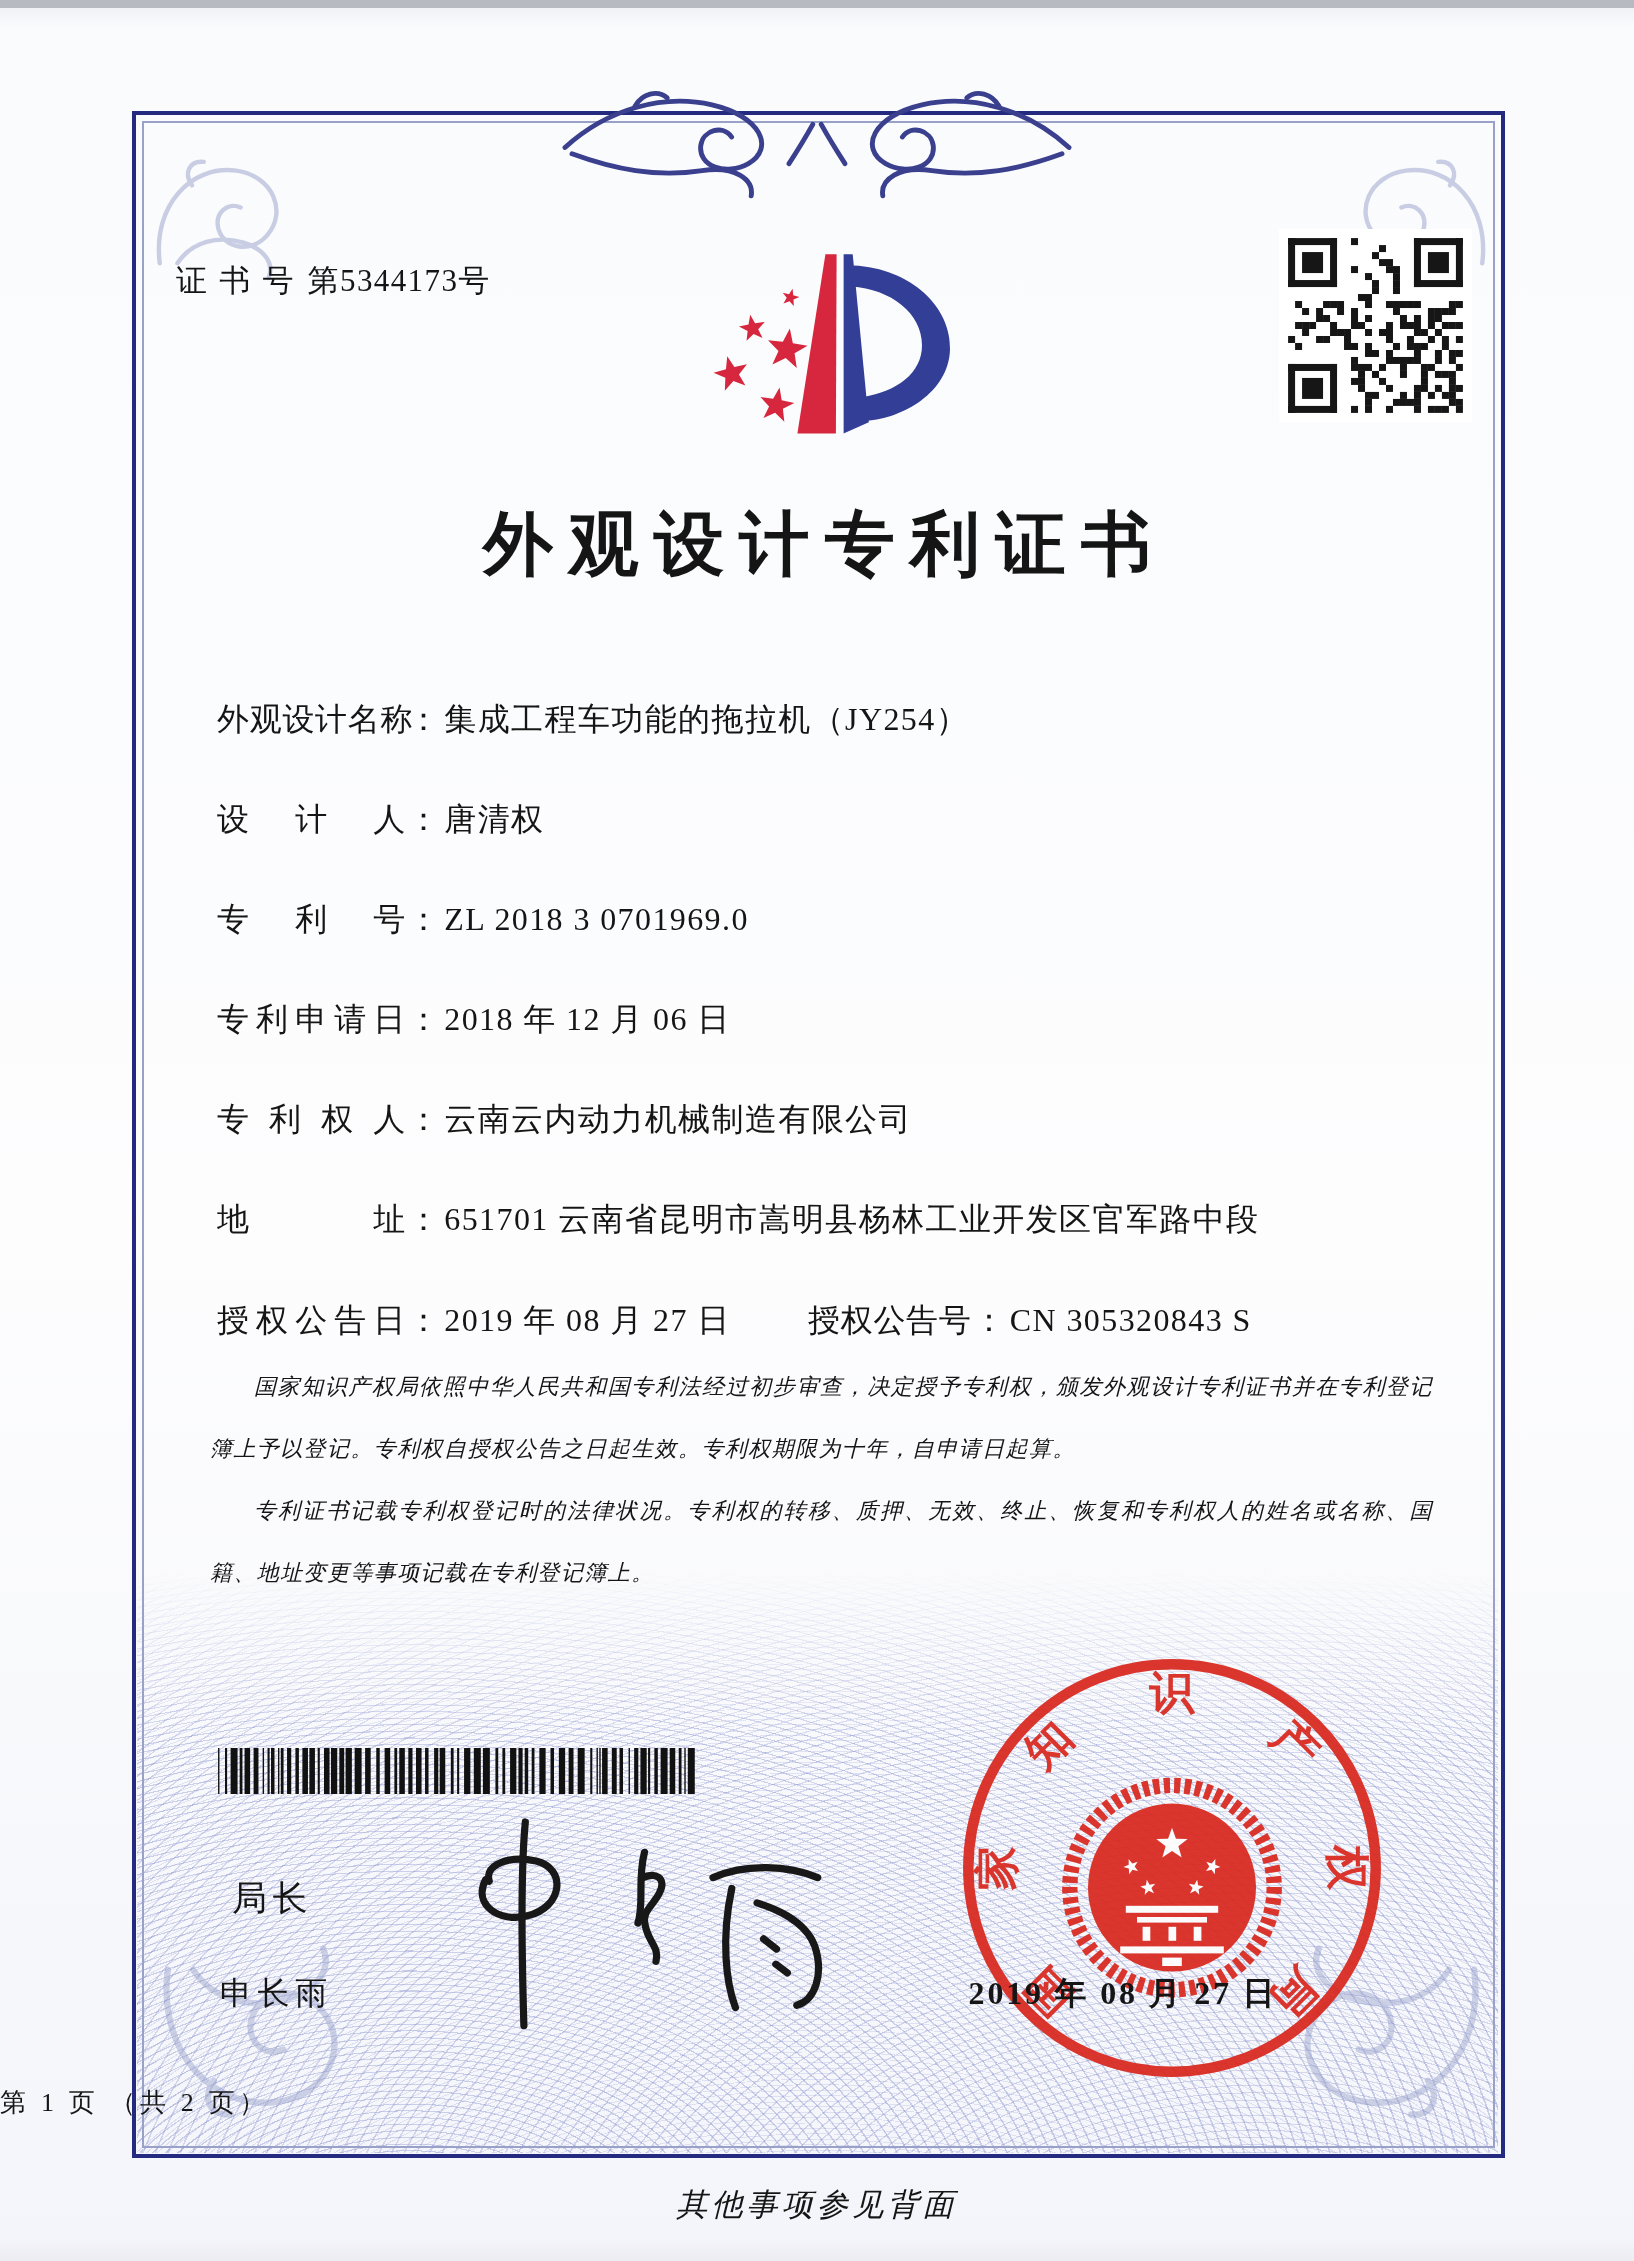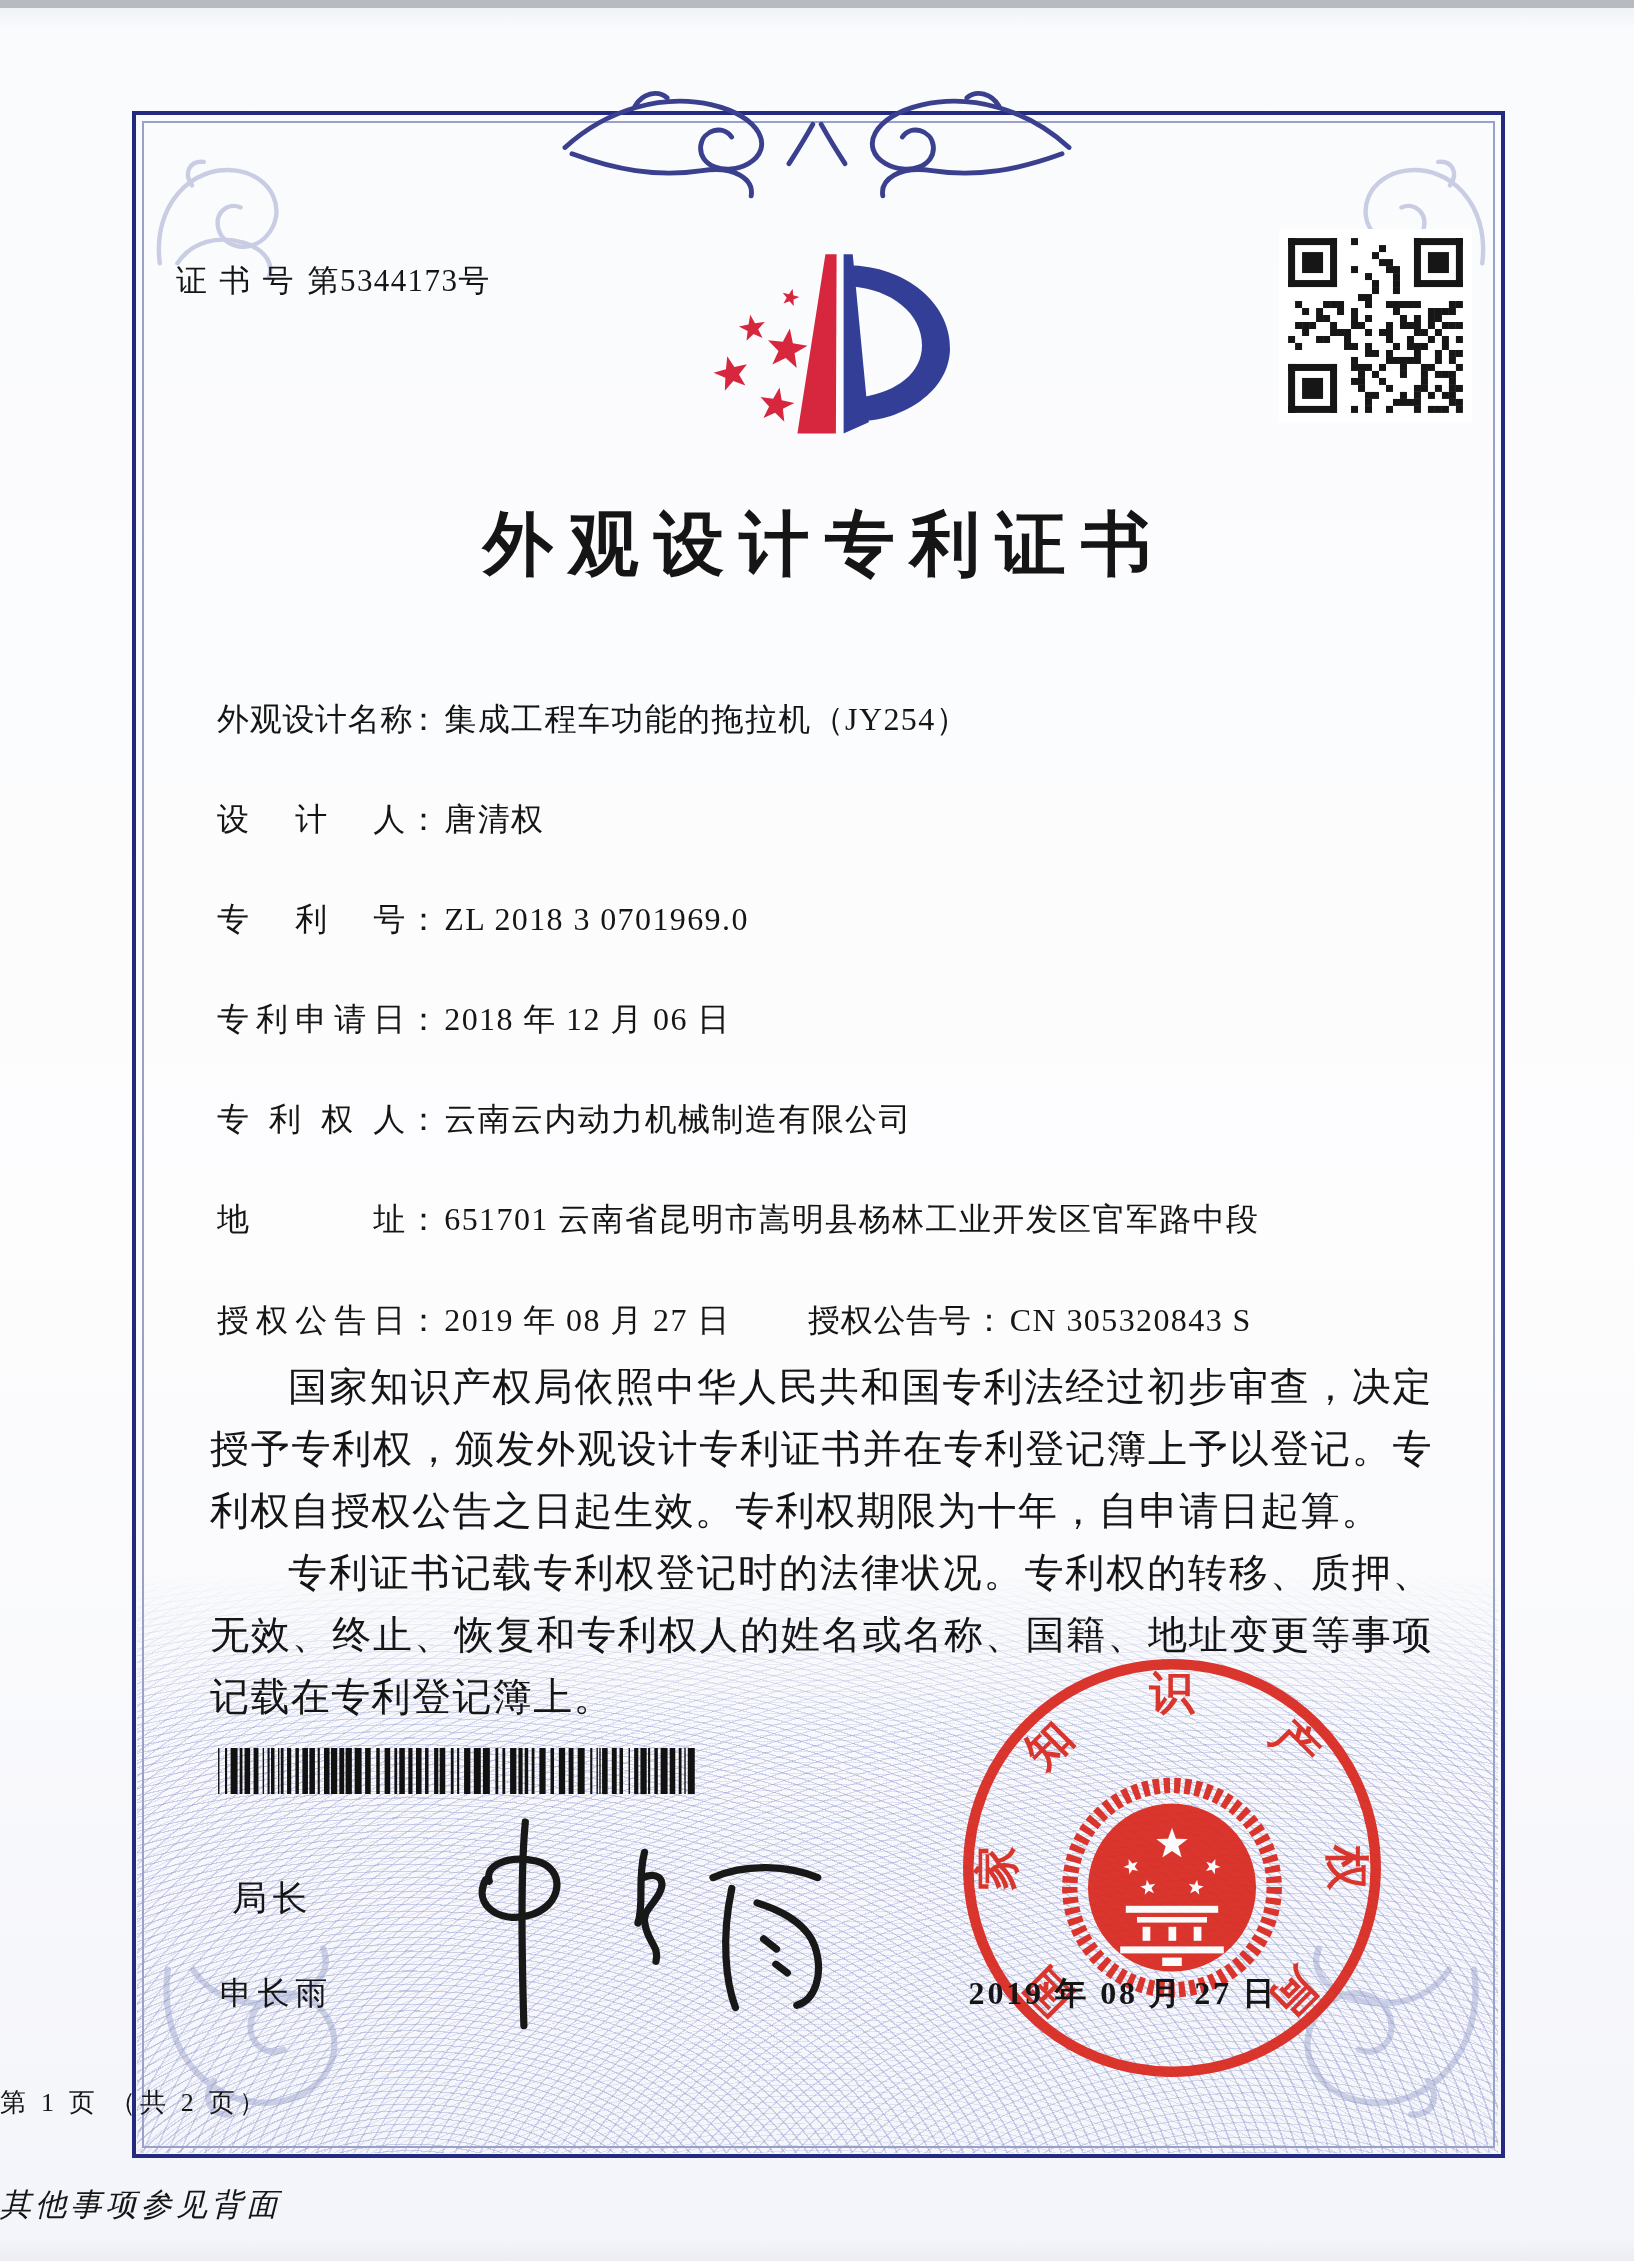--- a/index.html
+++ b/index.html
@@ -33,34 +33,34 @@
 
   
   .fields{position:absolute;left:217px;top:0;width:1231px;z-index:4;font-size:32px;}
   .frow{position:absolute;left:0;white-space:nowrap;letter-spacing:0.7px;}
   .frow .fval{letter-spacing:1.4px;margin-top:13px;}
   .colon{margin:0 4.2px 0 1.4px;}
   .grant-no{position:absolute;left:591px;top:0;white-space:nowrap;}
 
   
   .paras{position:absolute;left:210px;top:1356px;width:1223px;z-index:4;
-    font-size:39px;line-height:62px;letter-spacing:1.4px;text-align:justify;}
+    font-size:22px;line-height:62px;font-style:italic;letter-spacing:1.4px;text-align:justify;}
   .paras p{margin:0;text-indent:2em;}
 
   
   .barcode{position:absolute;left:217px;top:1748px;z-index:4;}
   .officer-title{position:absolute;left:232px;top:1875px;font-size:35px;letter-spacing:5.6px;z-index:5;}
   .officer-name{position:absolute;left:220px;top:1972px;font-size:32px;letter-spacing:5.6px;z-index:5;}
   .signature{position:absolute;left:420px;top:1809px;z-index:5;}
   .seal{position:absolute;left:948px;top:1644px;z-index:3;opacity:.93;}
   .seal text{font-family:"Liberation Serif","DejaVu Serif",serif;font-weight:700;font-size:64px;fill:#d9281e;}
   .seal-date{position:absolute;left:913px;top:1972px;width:420px;text-align:center;
     font-size:32px;font-weight:600;letter-spacing:2.8px;z-index:5;}
   .page-no{position:absolute;left:0;top:2085px;width:1634px;text-align:left;font-size:26px;letter-spacing:4.2px;z-index:4;}
-  .back-note{position:absolute;left:0;top:2184px;width:1634px;font-size:31px;
+  .back-note{position:absolute;left:0;top:2184px;width:1634px;text-align:center;font-size:31px;
     font-style:italic;letter-spacing:4.2px;z-index:4;}
 
   
   .orn{position:absolute;z-index:3;}
   .orn-top{left:50%;top:81px;transform:translateX(-50%);}
   .c-tl{left:148px;top:153px;}
   .c-tr{right:140px;top:153px;transform:scaleX(-1);}
   .c-bl{left:151px;top:1932px;transform:scaleY(-1);}
   .c-br{right:143px;top:1932px;transform:scale(-1,-1);}
   .defs{position:absolute;width:0;height:0;overflow:hidden;}

